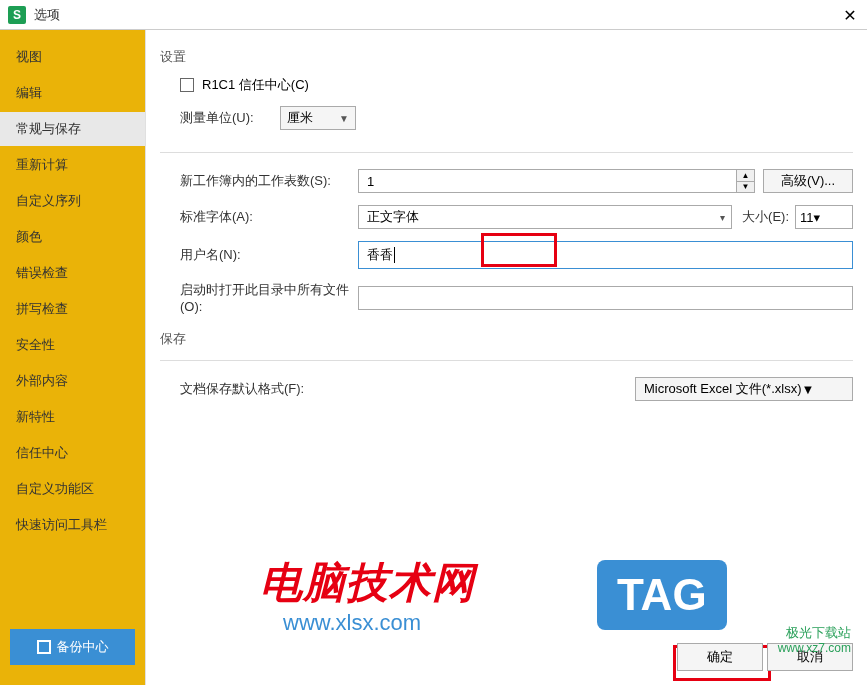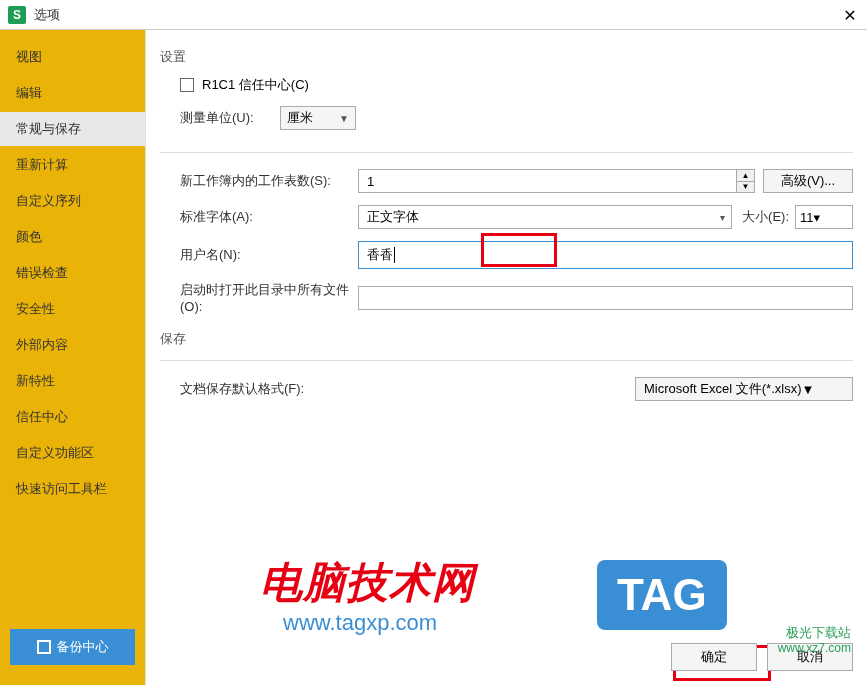--- a/index.html
+++ b/index.html
@@ -263,21 +263,21 @@
       align-items: center;
       padding: 0 24px 0 8px;
       position: relative;
       margin-left: auto;
     }
     .footer {
       position: absolute;
       bottom: 14px;
       right: 14px;
       display: flex;
-      gap: 10px;
+      gap: 4px;
     }
     .footer button {
       width: 86px;
       height: 28px;
       border: 1px solid #aaa;
       background: #f5f5f5;
       cursor: pointer;
     }
     .watermark-main {
       position: absolute;
@@ -337,20 +337,21 @@
 <div class="main-body">
   <div class="sidebar">
     <div class="sidebar-items">
       <div class="sidebar-item">视图</div>
       <div class="sidebar-item">编辑</div>
       <div class="sidebar-item active">常规与保存</div>
       <div class="sidebar-item">重新计算</div>
       <div class="sidebar-item">自定义序列</div>
       <div class="sidebar-item">颜色</div>
       <div class="sidebar-item">错误检查</div>
+      <div class="sidebar-item">拼写检查</div>
       <div class="sidebar-item">安全性</div>
       <div class="sidebar-item">外部内容</div>
       <div class="sidebar-item">新特性</div>
       <div class="sidebar-item">信任中心</div>
       <div class="sidebar-item">自定义功能区</div>
       <div class="sidebar-item">快速访问工具栏</div>
     </div>
     <div class="backup-btn">
       <span class="bk-icon"></span>
       <span>备份中心</span>
@@ -428,18 +429,18 @@
     <div class="highlight-box highlight-ok"></div>
 
     <div class="footer">
       <button>确定</button>
       <button>取消</button>
     </div>
   </div>
 </div>
 
 <div class="watermark-main">电脑技术网</div>
-<div class="watermark-sub">www.tagxp.com</div>
+<div class="watermark-sub">www.xlsx.com</div>
 <div class="watermark-tag">TAG</div>
 <div class="watermark-jiguang">
   <div>极光下载站</div>
   <div class="sub">www.xz7.com</div>
 </div>
 
 </body></html>

